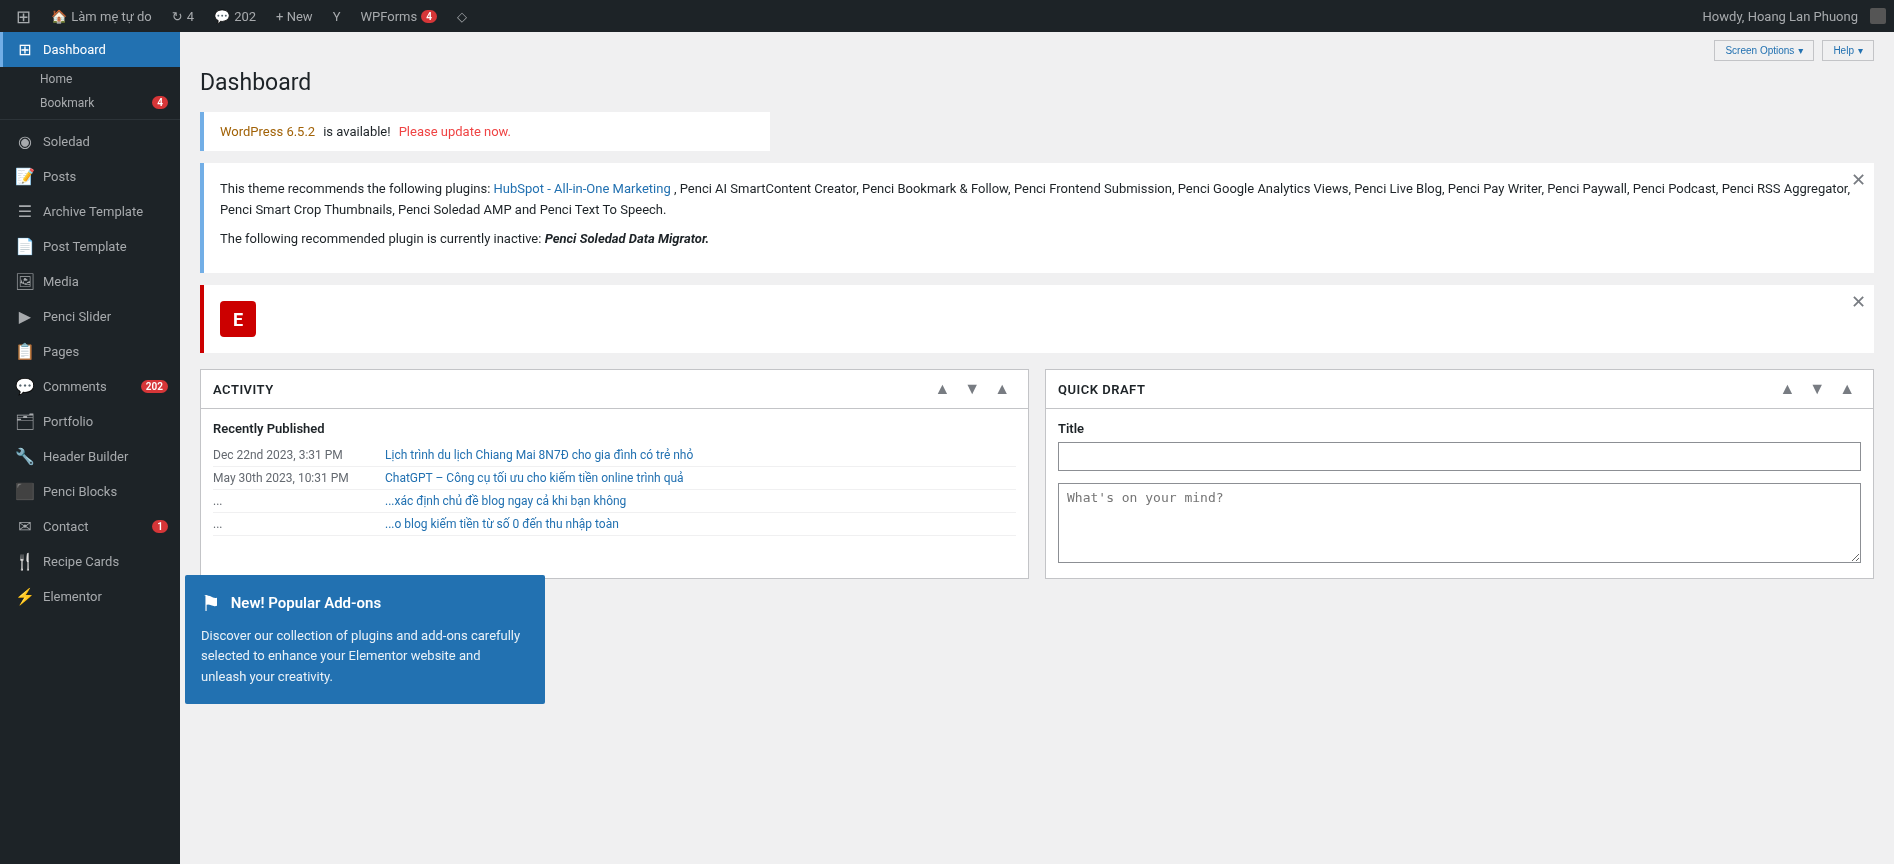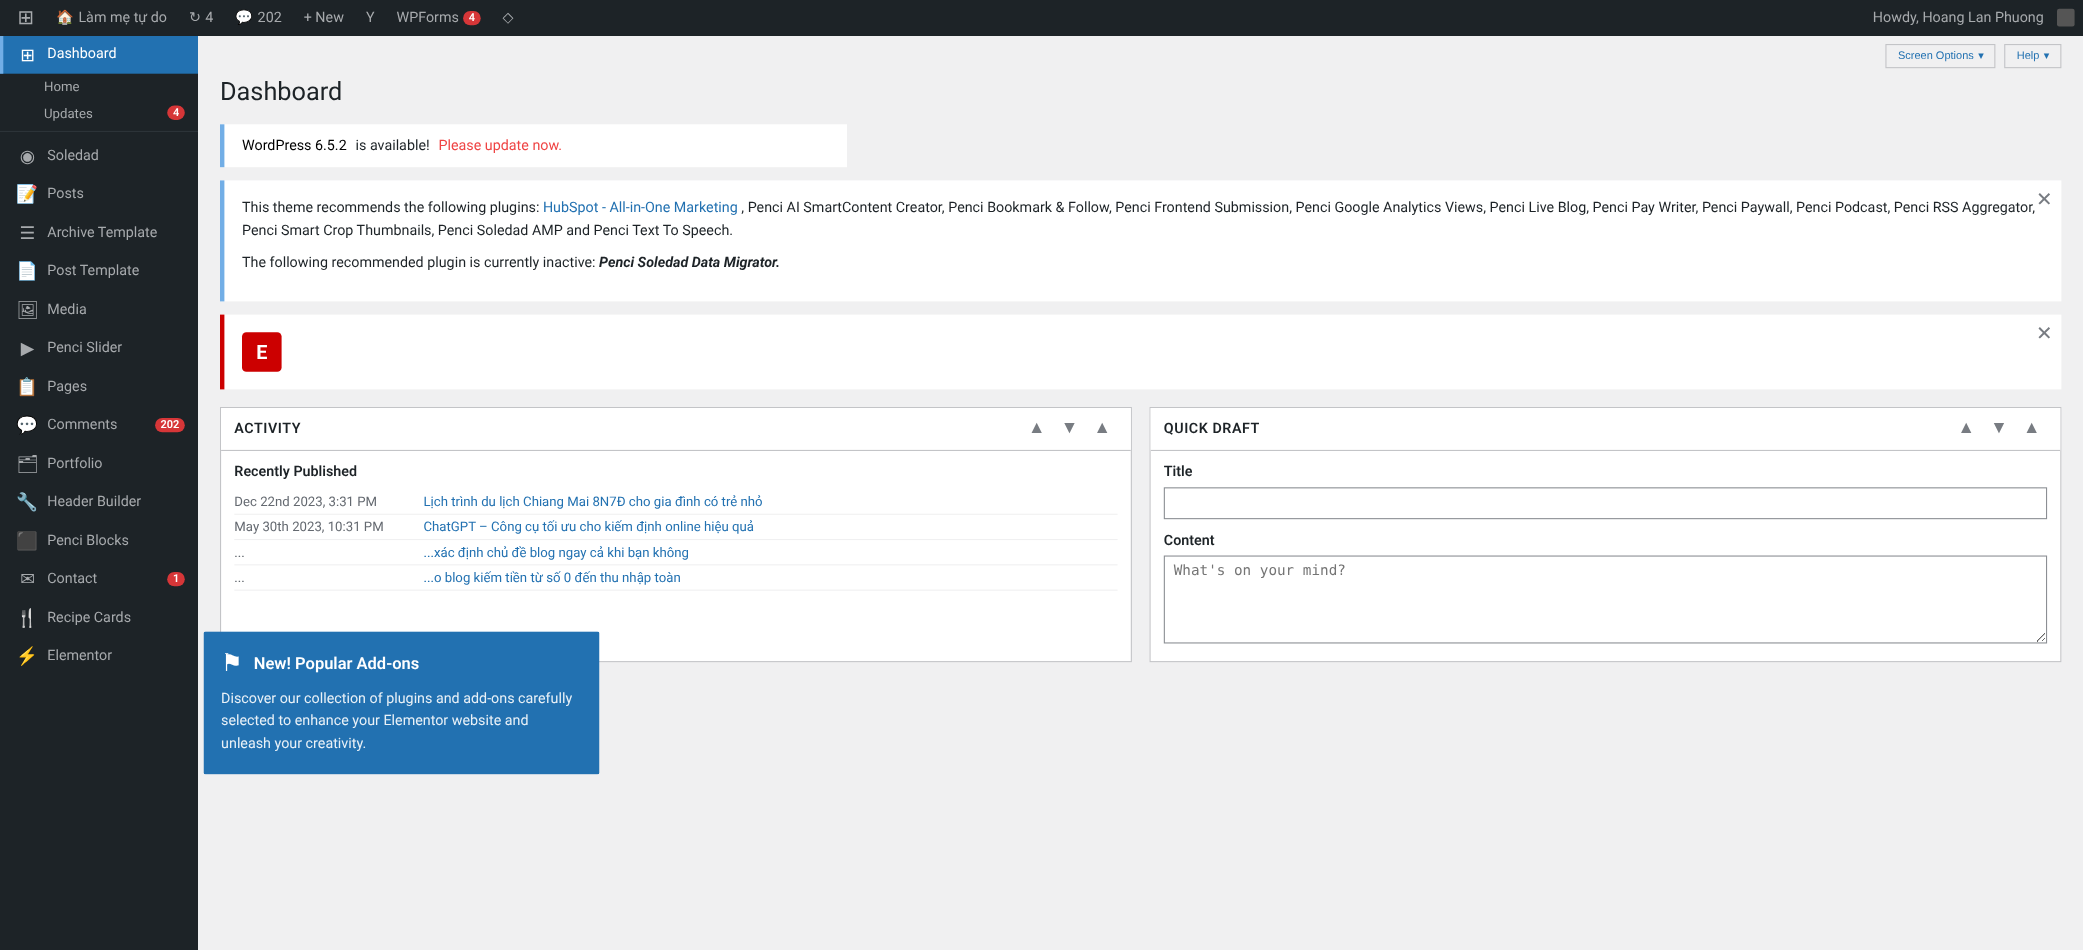--- a/index.html
+++ b/index.html
@@ -298,21 +298,21 @@
 
   <div id="adminmenu">
     <div class="menu-top-item active">
       <span class="menu-icon">⊞</span>
       <span class="menu-label">Dashboard</span>
     </div>
     <div class="submenu-item">
       <span>Home</span>
     </div>
     <div class="submenu-item">
-      <span>Updates</span>
+      <span>Bookmark</span>
       <span class="menu-badge">4</span>
     </div>
     <div class="menu-separator"></div>
     <div class="menu-top-item">
       <span class="menu-icon">◉</span>
       <span class="menu-label">Soledad</span>
     </div>
     <div class="menu-top-item">
       <span class="menu-icon">📝</span>
       <span class="menu-label">Posts</span>
@@ -378,21 +378,21 @@
       <button class="help-btn">
         <span>Help</span>
         <span>▾</span>
       </button>
     </div>
 
     <div class="wrap">
       <h1 class="page-title">Dashboard</h1>
 
       <div class="notice">
-        <a style="color:#000000;">WordPress 6.5.2</a>
+        <a style="color:#a16207;">WordPress 6.5.2</a>
         <span> is available! </span>
         <a style="color:#ef4444;">Please update now.</a>
       </div>
 
       <div class="notice-plugins">
         <button class="notice-close">✕</button>
         <p>
           <span>This theme recommends the following plugins: </span>
           <a>HubSpot - All-in-One Marketing</a>
           <span>, Penci AI SmartContent Creator, Penci Bookmark &amp; Follow, Penci Frontend Submission, Penci Google Analytics Views, Penci Live Blog, Penci Pay Writer, Penci Paywall, Penci Podcast, Penci RSS Aggregator, Penci Smart Crop Thumbnails, Penci Soledad AMP and Penci Text To Speech.</span>
@@ -420,21 +420,21 @@
             </div>
           </div>
           <div class="panel-body">
             <div class="activity-section-title">Recently Published</div>
             <div class="activity-row">
               <span class="activity-date">Dec 22nd 2023, 3:31 PM</span>
               <a class="activity-link">Lịch trình du lịch Chiang Mai 8N7Đ cho gia đình có trẻ nhỏ</a>
             </div>
             <div class="activity-row">
               <span class="activity-date">May 30th 2023, 10:31 PM</span>
-              <a class="activity-link">ChatGPT – Công cụ tối ưu cho kiếm định online hiệu quả</a>
+              <a class="activity-link">ChatGPT – Công cụ tối ưu cho kiếm tiền online trình quả</a>
             </div>
             <div class="activity-row">
               <span class="activity-date" style="color:#646970;min-width:160px;">...</span>
               <a class="activity-link" style="color:#2271b1;">...xác định chủ đề blog ngay cả khi bạn không</a>
             </div>
             <div class="activity-row">
               <span class="activity-date" style="color:#646970;min-width:160px;">...</span>
               <a class="activity-link" style="color:#2271b1;">...o blog kiếm tiền từ số 0 đến thu nhập toàn</a>
             </div>
           </div>
@@ -445,21 +445,20 @@
             <span class="panel-title">QUICK DRAFT</span>
             <div class="panel-controls">
               <button class="panel-ctrl-btn">▲</button>
               <button class="panel-ctrl-btn">▼</button>
               <button class="panel-ctrl-btn">▲</button>
             </div>
           </div>
           <div class="panel-body">
             <label class="qd-label">Title</label>
             <input class="qd-input" type="text" style="">
-            <label class="qd-label">Content</label>
             <textarea class="qd-textarea" placeholder="What's on your mind?" style=""></textarea>
           </div>
         </div>
       </div>
     </div>
   </div>
 </div>
 
 <div class="addon-popup">
   <div class="addon-popup-header">

